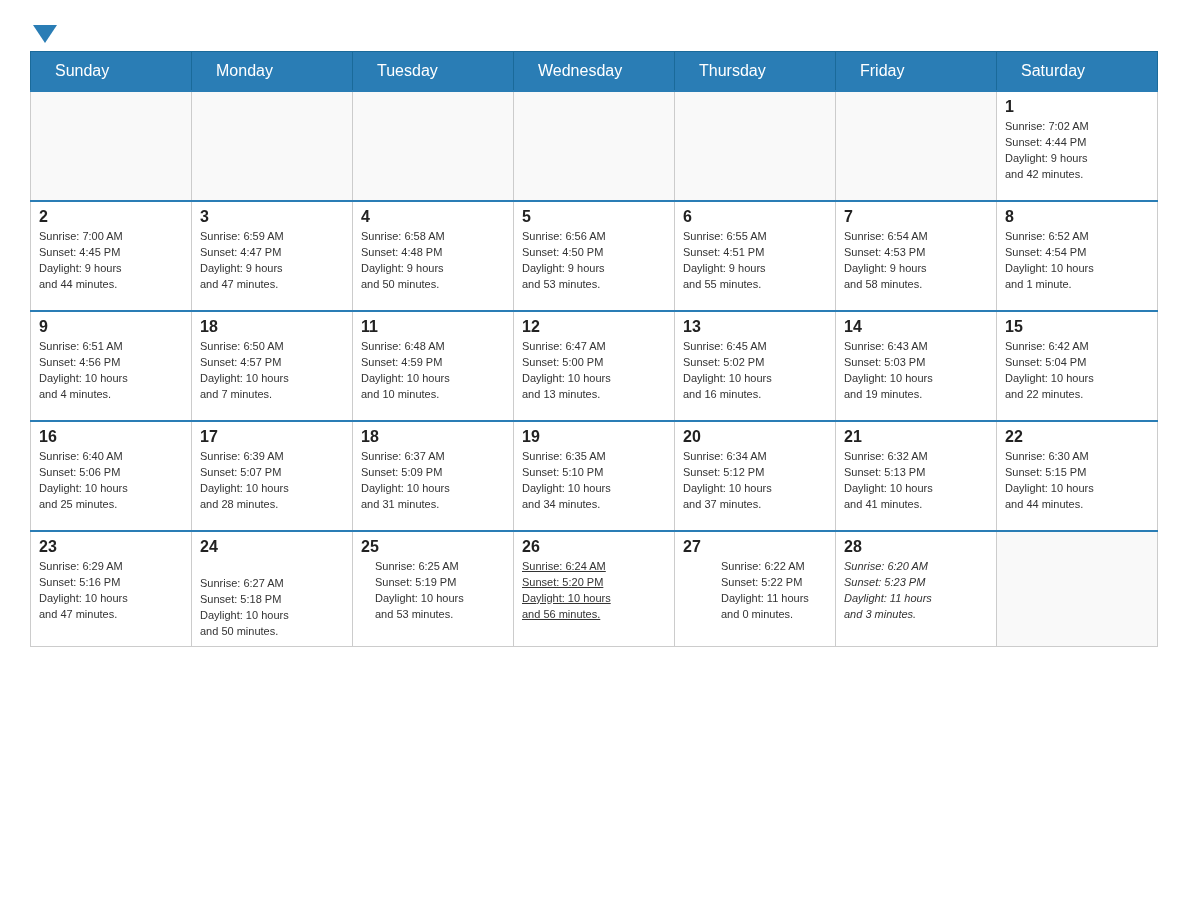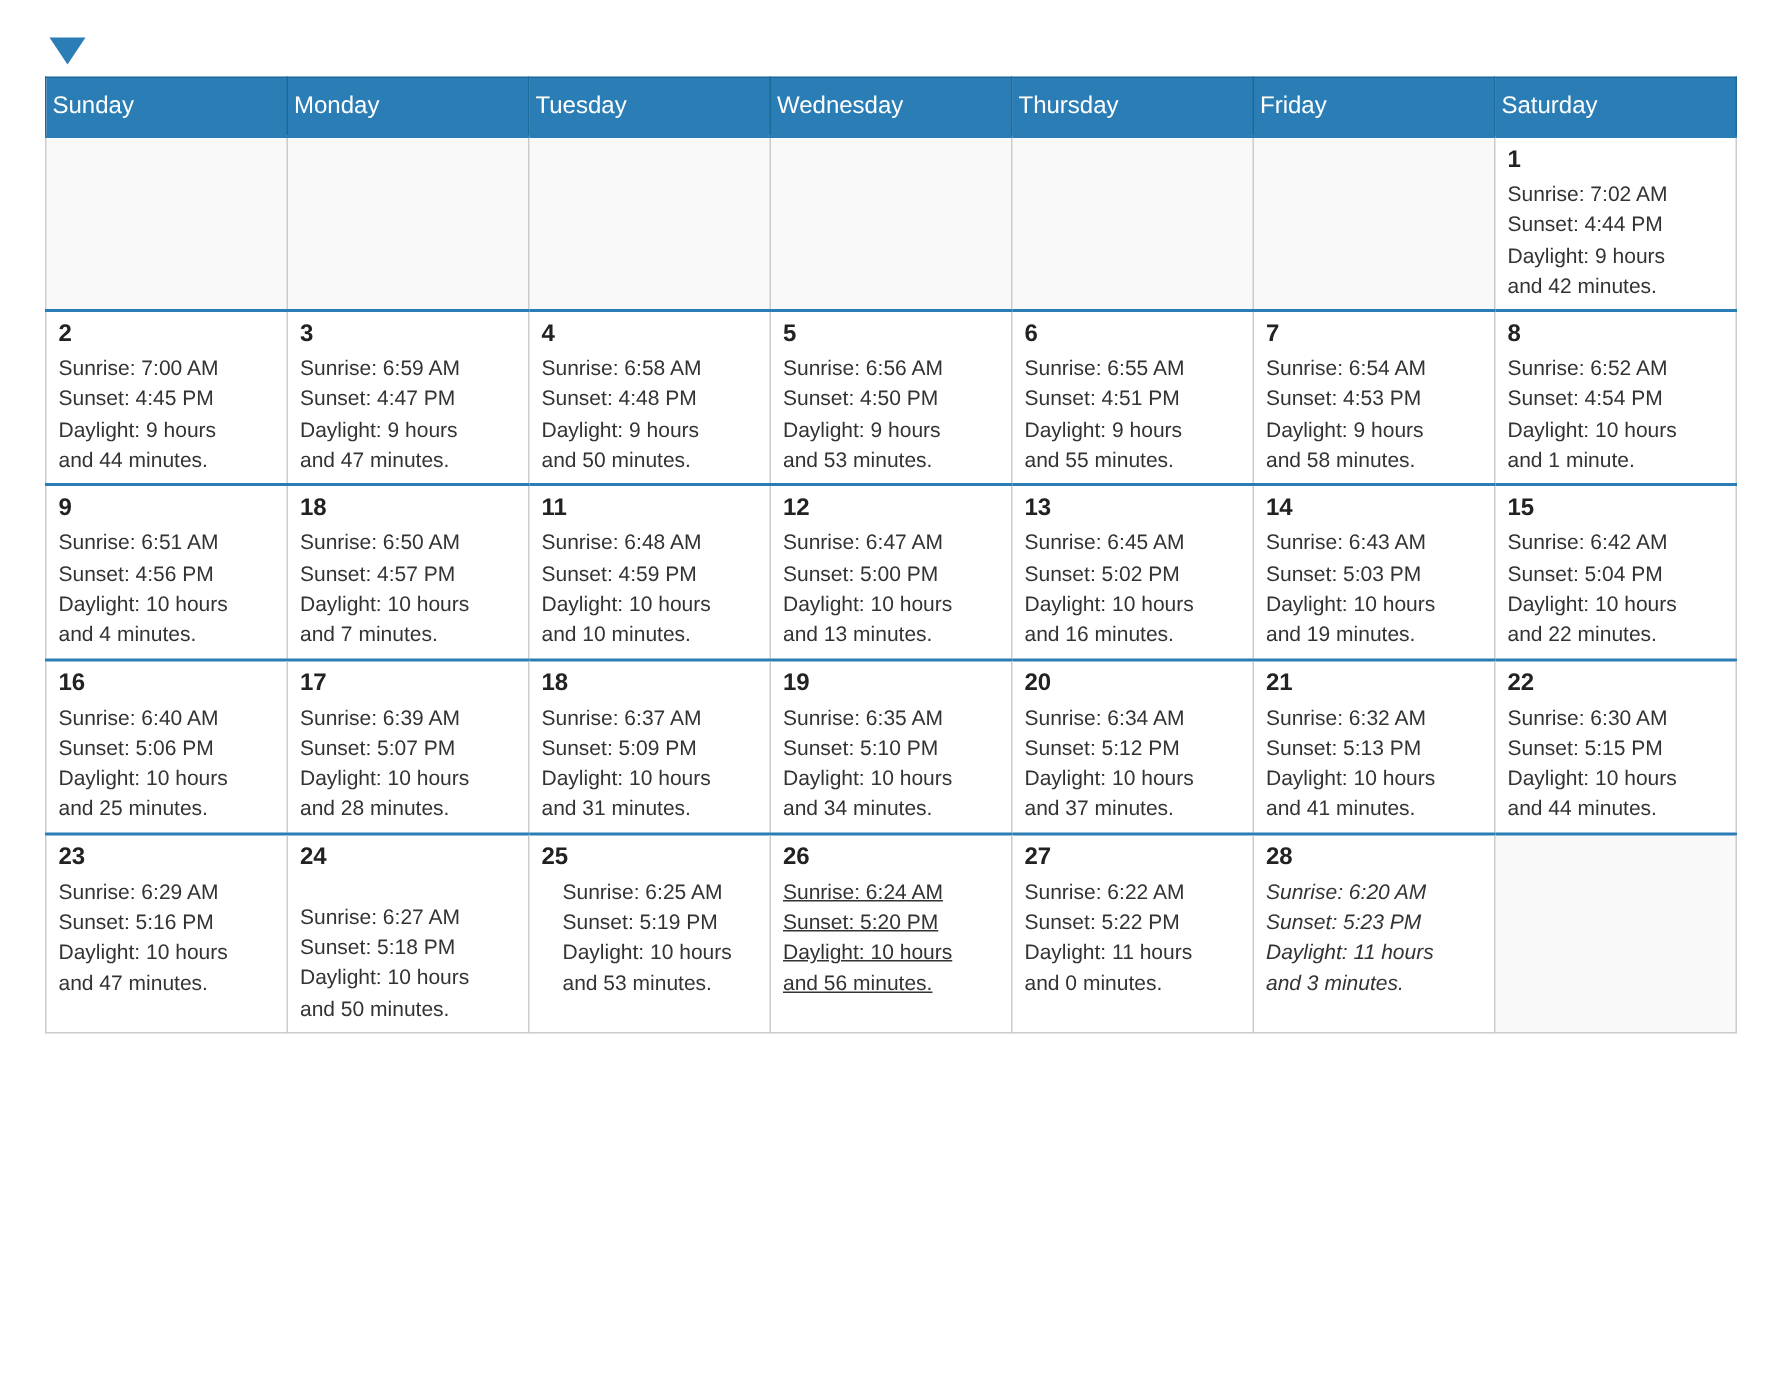--- a/index.html
+++ b/index.html
@@ -63,21 +63,21 @@
     .calendar {
       width: 100%;
       border-collapse: collapse;
       margin-top: 10px;
     }
     .calendar th {
       background-color: #2a7db5;
       color: #fff;
       font-size: 16px;
       font-weight: normal;
-      padding: 10px 4px;
+      padding: 10px 24px;
       text-align: left;
       border: 1px solid #1a6a9a;
     }
     .calendar td {
       vertical-align: top;
       border: 1px solid #ccc;
       padding: 6px 8px;
       width: calc(100% / 7);
       min-height: 110px;
       height: 110px;
@@ -89,21 +89,21 @@
       border-top: 2px solid #2a7db5;
     }
     .day-number {
       font-size: 16px;
       font-weight: bold;
       color: #222;
       display: block;
       margin-bottom: 3px;
     }
     .day-info {
-      font-size: 14px;
+      font-size: 11px;
       color: #333;
       line-height: 1.45;
     }
     .empty-cell {
       background: #f9f9f9;
     }
   </style>
 </head>
 <body>
 
@@ -328,21 +328,21 @@
         </td>
         <td>
           <span class="day-number">26</span>
           <div class="day-info" style="white-space: pre-line; text-decoration: underline;">Sunrise: 6:24 AM
 Sunset: 5:20 PM
 Daylight: 10 hours
 and 56 minutes.</div>
         </td>
         <td>
           <span class="day-number">27</span>
-          <div class="day-info" style="white-space: pre-line;">Sunrise: 6:22 AM
+          <div class="day-info" style="white-space: pre-line; margin-left: 38px;">Sunrise: 6:22 AM
 Sunset: 5:22 PM
 Daylight: 11 hours
 and 0 minutes.</div>
         </td>
         <td>
           <span class="day-number">28</span>
           <div class="day-info" style="white-space: pre-line; font-style: italic;">Sunrise: 6:20 AM
 Sunset: 5:23 PM
 Daylight: 11 hours
 and 3 minutes.</div>

